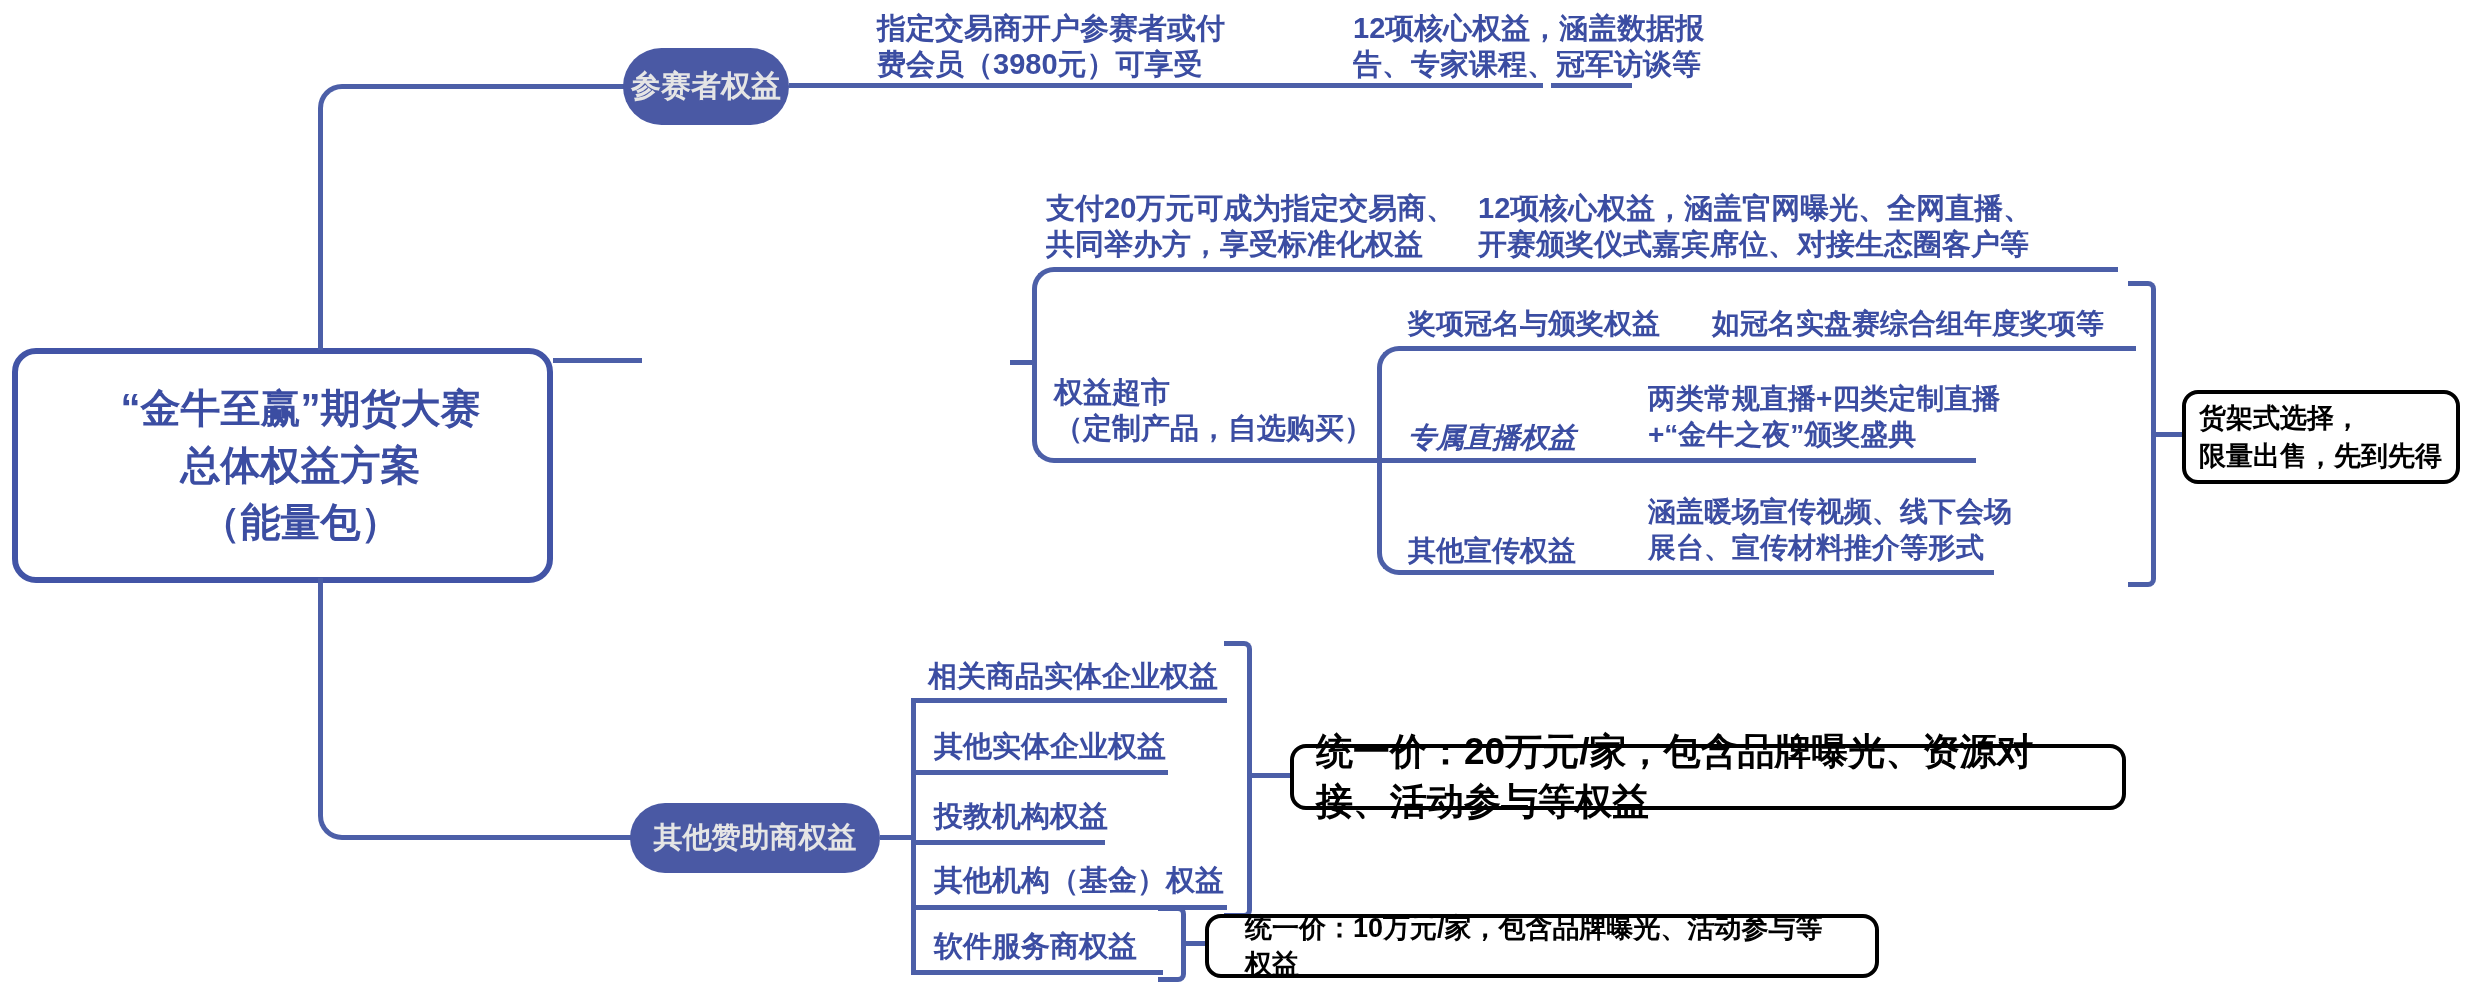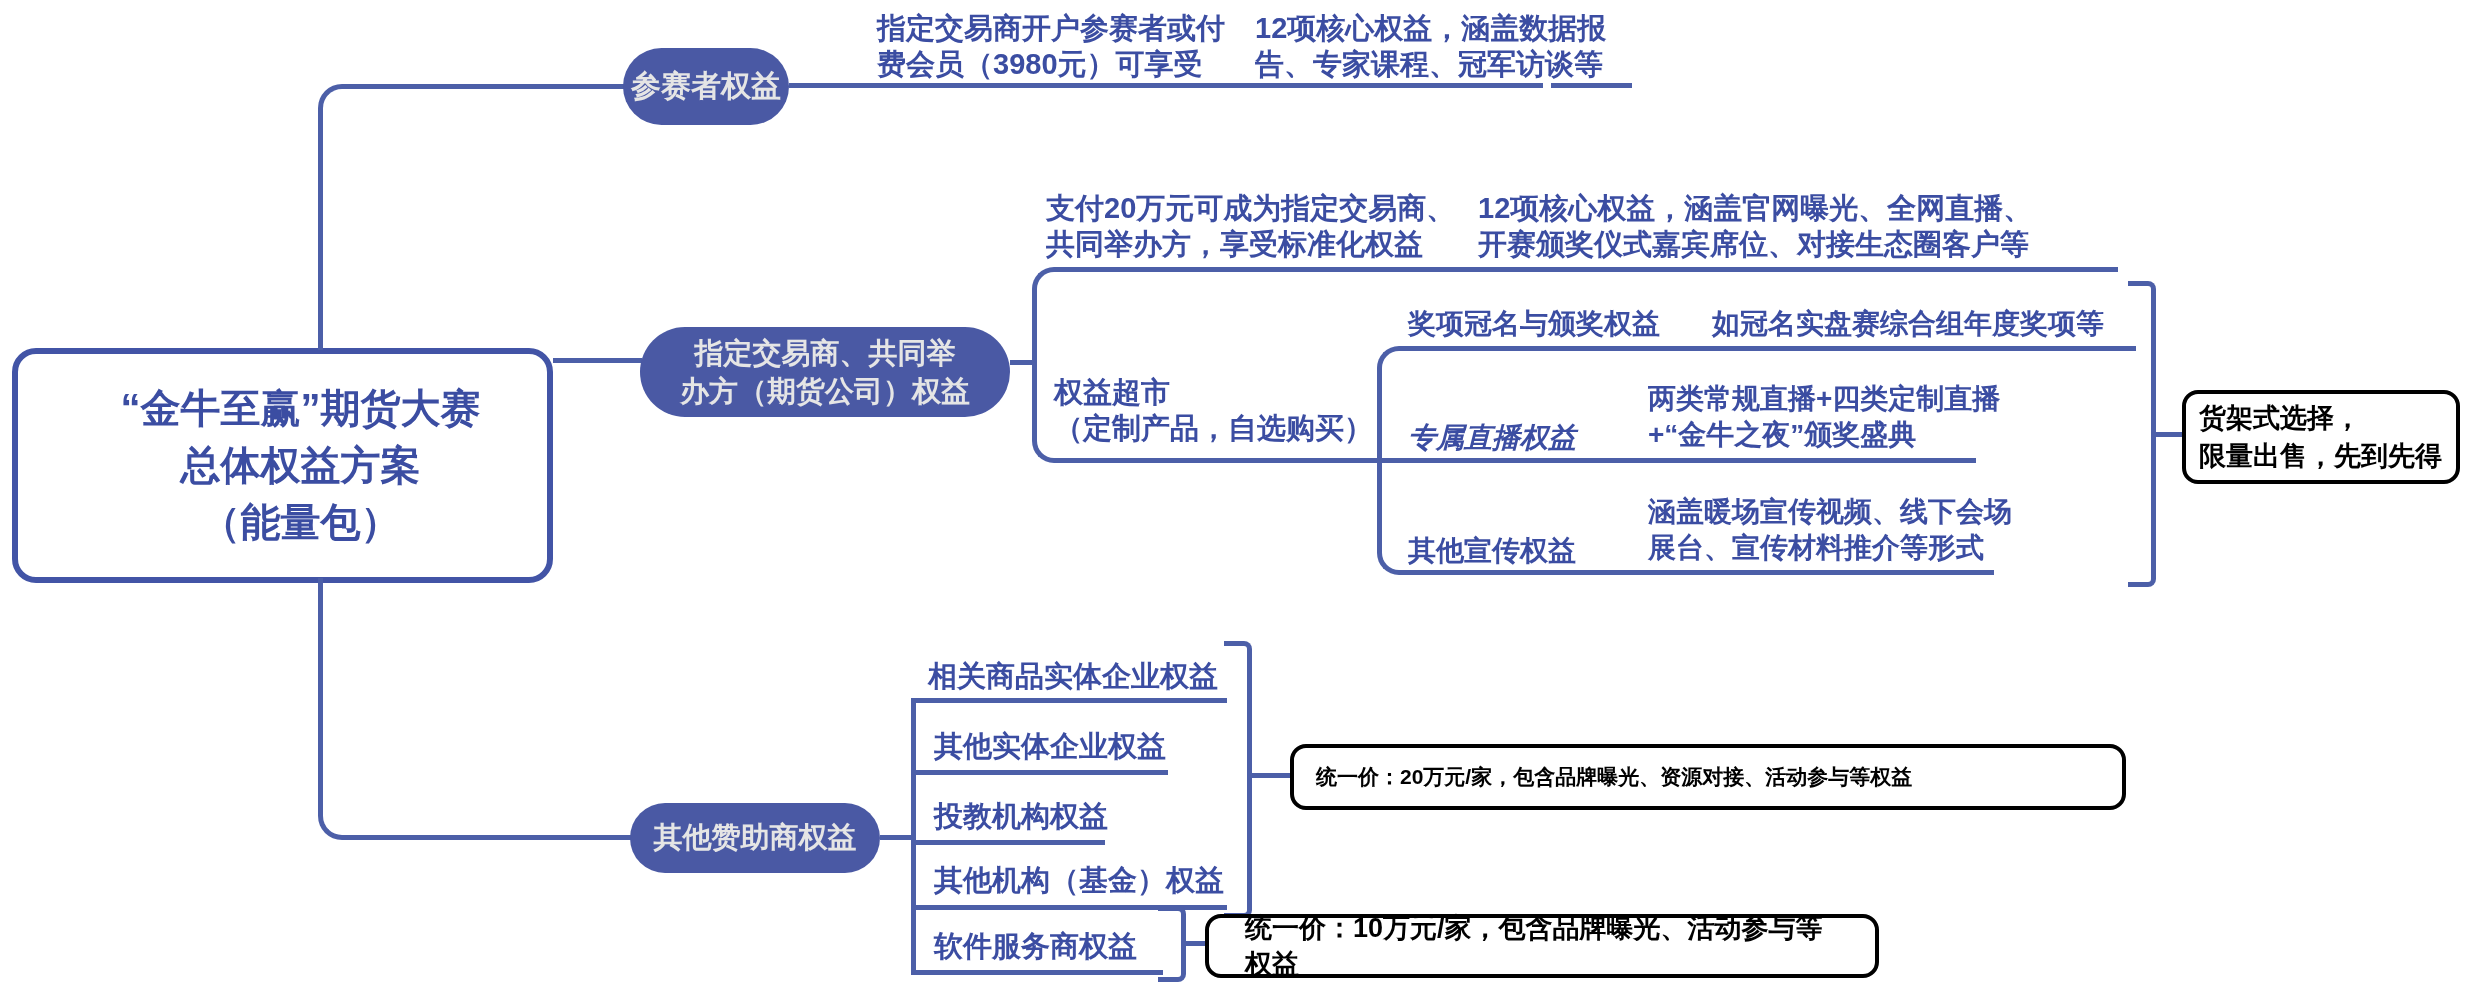--- a/index.html
+++ b/index.html
@@ -69,27 +69,23 @@
 
   <div class="line-h" style="left:553px;top:358px;width:89px;"></div>
 
   <div class="pill p1">
     <span>参赛者权益</span>
   </div>
   <div class="line-h" style="left:789px;top:83px;width:754px;"></div>
   <div class="line-h" style="left:1551px;top:83px;width:81px;"></div>
   <div class="tnode" style="left:877px;top:10px;width:400px;">指定交易商开户参赛者或付
 费会员（3980元）可享受</div>
-  <div class="tnode" style="left:1255px;top:10px;width:400px;">12项核心权益，涵盖数据报
+  <div class="tnode" style="left:1353px;top:10px;width:400px;">12项核心权益，涵盖数据报
 告、专家课程、冠军访谈等</div>
 
-  <div class="pill p2">
-    <span>指定交易商、共同举
-办方（期货公司）权益</span>
-  </div>
   <div class="line-h" style="left:1010px;top:360px;width:24px;"></div>
 
   <div class="elbow" style="left:1032px;top:267px;width:26px;height:196px;border-left-width:5px;border-top-width:5px;border-bottom-width:5px;border-radius:22px 0 0 22px;"></div>
   <div class="line-h" style="left:1056px;top:267px;width:1062px;"></div>
   <div class="tnode" style="left:1046px;top:190px;width:420px;">支付20万元可成为指定交易商、
 共同举办方，享受标准化权益</div>
   <div class="tnode" style="left:1478px;top:190px;width:660px;">12项核心权益，涵盖官网曝光、全网直播、
 开赛颁奖仪式嘉宾席位、对接生态圈客户等</div>
 
   <div class="line-h" style="left:1056px;top:458px;width:920px;"></div>
@@ -131,21 +127,21 @@
   <div class="line-h" style="left:911px;top:970px;width:252px;"></div>
 
   <div class="tnode" style="left:928px;top:658px;width:320px;">相关商品实体企业权益</div>
   <div class="tnode" style="left:934px;top:728px;width:320px;">其他实体企业权益</div>
   <div class="tnode" style="left:934px;top:798px;width:320px;">投教机构权益</div>
   <div class="tnode" style="left:934px;top:862px;width:320px;">其他机构（基金）权益</div>
   <div class="tnode" style="left:934px;top:928px;width:320px;">软件服务商权益</div>
 
   <div class="bracket" style="left:1224px;top:641px;width:28px;height:277px;"></div>
   <div class="line-h" style="left:1252px;top:773px;width:38px;"></div>
-  <div class="black-box" style="left:1290px;top:744px;width:836px;height:66px;padding:18px 22px;font-size:21px;">
+  <div class="black-box" style="left:1290px;top:744px;width:836px;height:66px;padding:18px 22px;font-size:37px;">
     <span>统一价：20万元/家，包含品牌曝光、资源对接、活动参与等权益</span>
   </div>
 
   <div class="bracket" style="left:1158px;top:906px;width:28px;height:76px;"></div>
   <div class="line-h" style="left:1186px;top:941px;width:19px;"></div>
   <div class="black-box" style="left:1205px;top:914px;width:674px;height:64px;padding:2px 36px;font-size:27px;">
     <span>统一价：10万元/家，包含品牌曝光、活动参与等权益</span>
   </div>
 
 </div>

